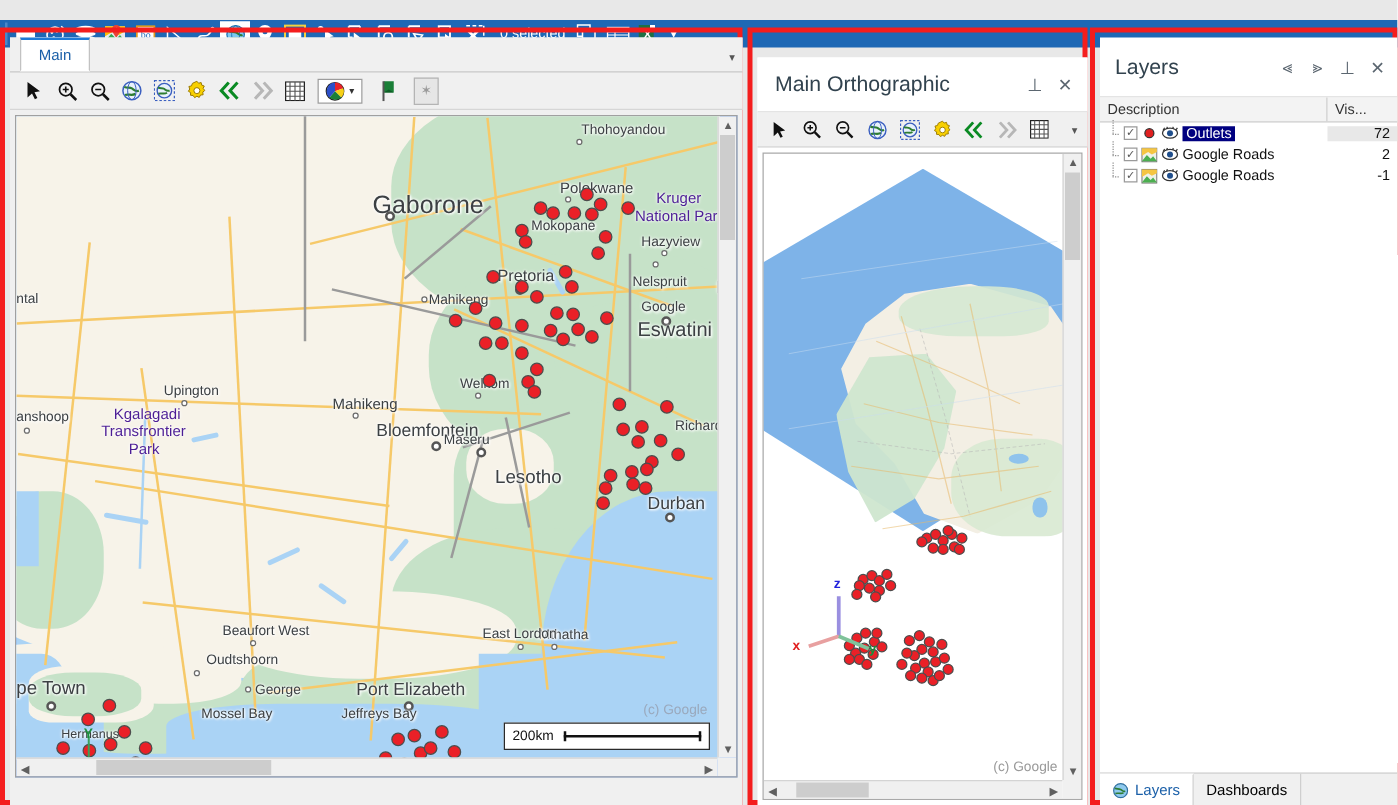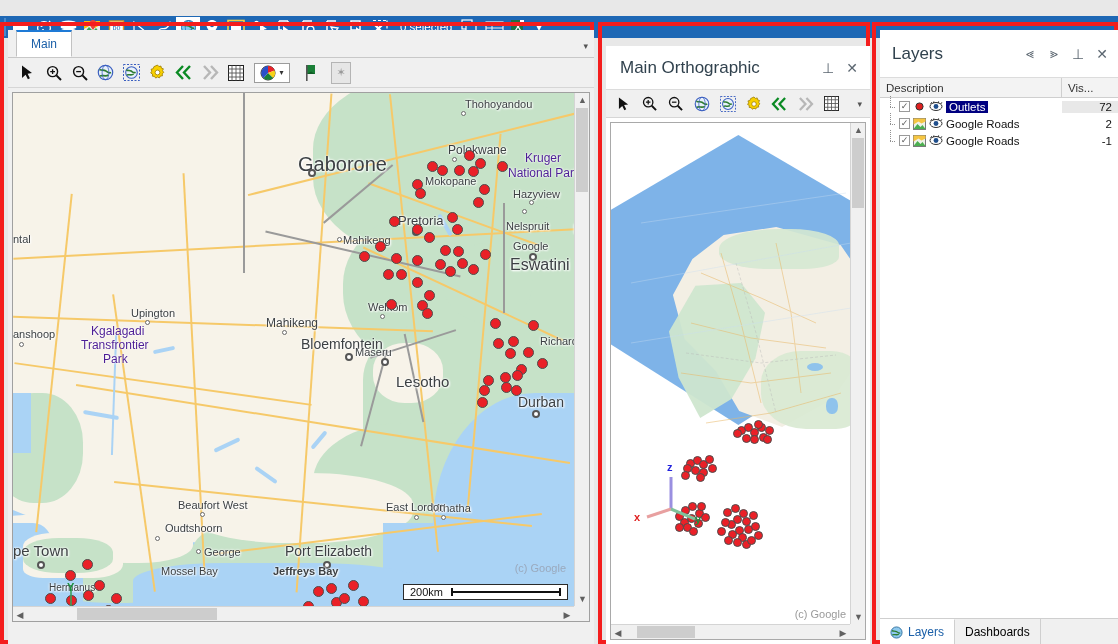--- a/index.html
+++ b/index.html
@@ -68,21 +68,21 @@
   .parklbl  { position:absolute; color:#4c1d95; white-space:nowrap; text-align:center;
      text-shadow:0 0 2px #fff,0 0 3px #fff; }
   .dotcity  { position:absolute; width:5px; height:5px; border:1px solid #6b6b6b;
      border-radius:50%; background:#fff; }
   .dotcity.big { width:8px;height:8px;background:#fff;border:2px solid #555; }
   .outlet { position:absolute; width:11px; height:11px; border-radius:50%;
      background:#ea2027; border:1.5px solid #4d4d4d; }
   .outlet.sm { width:9px;height:9px; }
 
   #scalebar { position:absolute; right:8px; bottom:8px; background:#fff;
-     border:1px solid #2a2a2a; height:16px; padding:0 6px; display:flex;
+     border:1px solid #2a2a2a; height:22px; padding:0 6px; display:flex;
      align-items:center; gap:8px; font-size:11px; color:#111; }
   .scaleline { position:relative; width:110px; height:8px; }
   .scaleline::before{content:"";position:absolute;left:0;right:0;top:3px;height:2px;background:#111;}
   .scaleline::after{content:"";position:absolute;left:0;top:0;width:2px;height:8px;background:#111;}
   .scaleline i{position:absolute;right:0;top:0;width:2px;height:8px;background:#111;}
   #gcredit { position:absolute; right:10px; bottom:34px; color:#9aa9bd; font-size:11px; }
 
   .axes { position:absolute; }
   .axlbl { position:absolute; font-size:11px; font-weight:bold; }
 
@@ -460,21 +460,21 @@
               <div class="citylbl" style="left: 418px; top: 409px; font-size: 11px;">Mthatha</div>
               <div class="dotcity" style="left: 428px; top: 422px;"></div>
               <div class="citylbl" style="left: 165px; top: 406px; font-size: 11px;">Beaufort West</div>
               <div class="dotcity" style="left: 187px; top: 419px;"></div>
               <div class="citylbl" style="left: 152px; top: 429px; font-size: 11px;">Oudtshoorn</div>
               <div class="dotcity" style="left: 142px; top: 443px;"></div>
               <div class="citylbl" style="left: 373px; top: 408px; font-size: 11px;">East Lordon</div>
               <div class="dotcity" style="left: 401px; top: 422px;"></div>
               <div class="citylbl" style="left: 272px; top: 450px; font-size: 14px; font-weight: 500;">Port Elizabeth</div>
               <div class="dotcity big" style="left: 310px; top: 468px;"></div>
-              <div class="citylbl" style="left: 260px; top: 472px; font-size: 11px; font-weight: bold;">Jeffreys Bay</div>
+              <div class="citylbl" style="left: 260px; top: 472px; font-size: 11px;">Jeffreys Bay</div>
               <div class="citylbl" style="left: 191px; top: 453px; font-size: 11px;">George</div>
               <div class="dotcity" style="left: 183px; top: 456px;"></div>
               <div class="citylbl" style="left: 148px; top: 472px; font-size: 11px;">Mossel Bay</div>
               <div class="citylbl" style="left: 0px; top: 449px; font-size: 15px; font-weight: 500;">pe Town</div>
               <div class="dotcity big" style="left: 24px; top: 468px;"></div>
               <div class="citylbl" style="left: 36px; top: 489px; font-size: 10px;">Hermanus</div>
               <div class="citylbl" style="left: 0px; top: 140px; font-size: 11px;">ntal</div>
               <div class="citylbl" style="left: 0px; top: 235px; font-size: 11px;">anshoop</div>
               <div class="dotcity" style="left: 6px; top: 249px;"></div>
               <div class="citylbl parklbl" style="left: 78px; top: 231px; font-size: 12px;">Kgalagadi</div>

